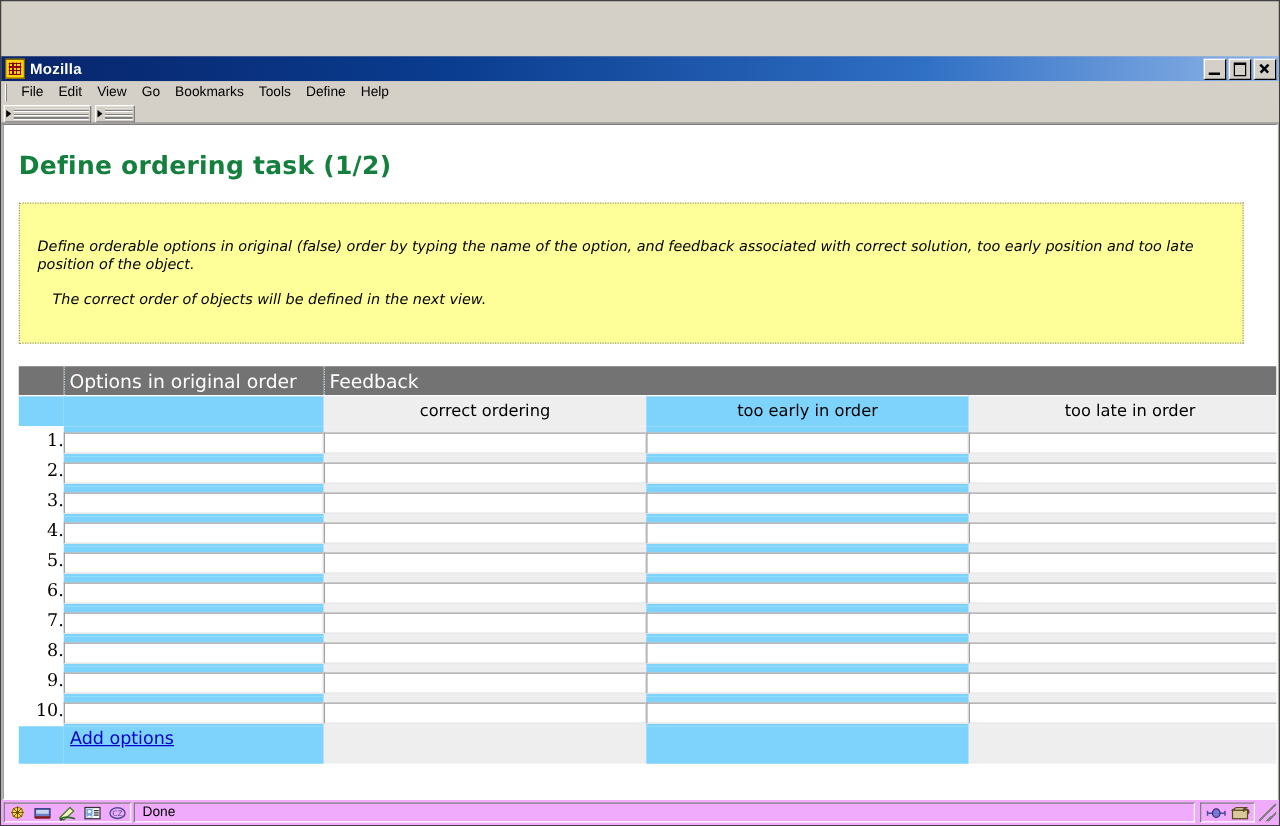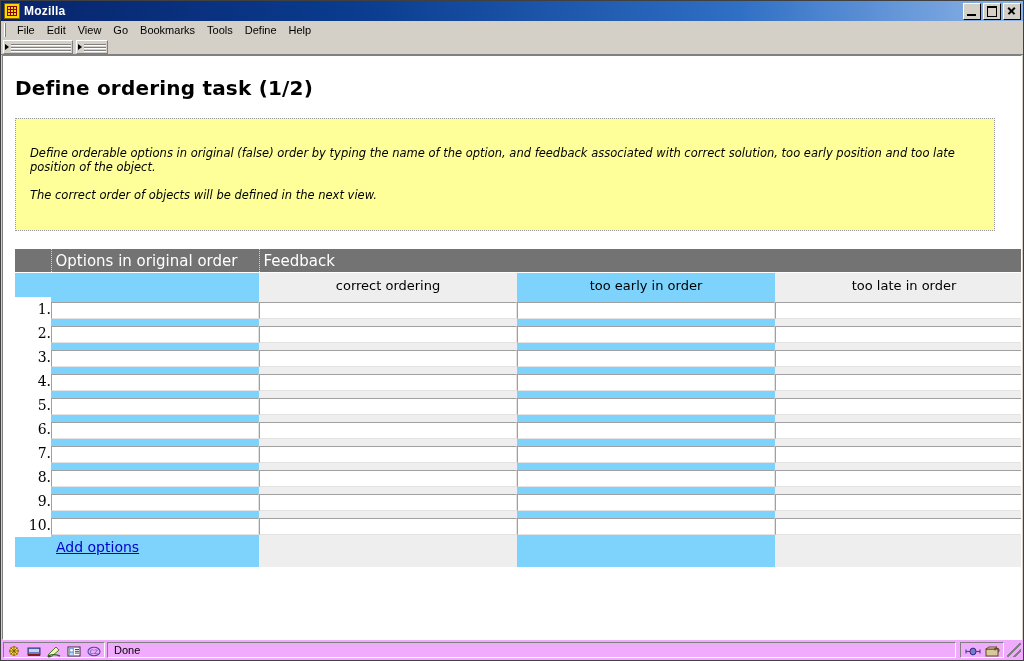--- a/index.html
+++ b/index.html
@@ -18,20 +18,21 @@
     display: flex; flex-direction: column;
     border: 1px solid #404040;
   }
 
   
   .titlebar {
     height: 20px; flex: 0 0 20px;
     background: linear-gradient(to right, #08246b 0%, #0a3c8f 35%, #2f6fc4 72%, #8fb5e8 100%);
     display: flex; align-items: center;
     padding: 0 2px 0 3px;
+    margin-top: 44px;
   }
   .title-icon {
     width: 14px; height: 14px;
     background: #ffd700;
     border: 1px solid #806000;
     margin-right: 4px;
     position: relative;
     flex: 0 0 auto;
   }
   .title-icon::before {
@@ -131,41 +132,41 @@
   }
   .page {
     padding: 12px 10px 0 12px;
     box-sizing: border-box;
     height: 100%;
   }
 
   h1.page-title {
     font-family: "DejaVu Sans", sans-serif;
     font-size: 20px; font-weight: bold;
-    margin: 8px 0 18px 0; padding: 0; color: #000000;
+    margin: 8px 0 18px 0; padding: 0; color: #15803d;
     letter-spacing: .2px;
   }
 
   
   .infobox {
     background: #ffff99;
     border: 1px dotted #999999;
     padding: 28px 14px;
     margin: 0 16px 18px 0;
     box-sizing: border-box;
   }
   .infobox p {
     margin: 0 0 14px 0;
     font-family: "DejaVu Sans", sans-serif;
     font-style: italic;
     font-size: 11.5px;
     color: #000;
     line-height: 1.2;
   }
-  .infobox p:last-child { margin-bottom: 0; }
+  .infobox p:last-child { margin-bottom: 0; margin-left: 12px; }
 
   
   .tablewrap { margin-right: 4px; }
   table.grid {
     border-collapse: collapse;
     width: 1000px;
     table-layout: fixed;
   }
   table.grid td, table.grid th { padding: 0; }
 

